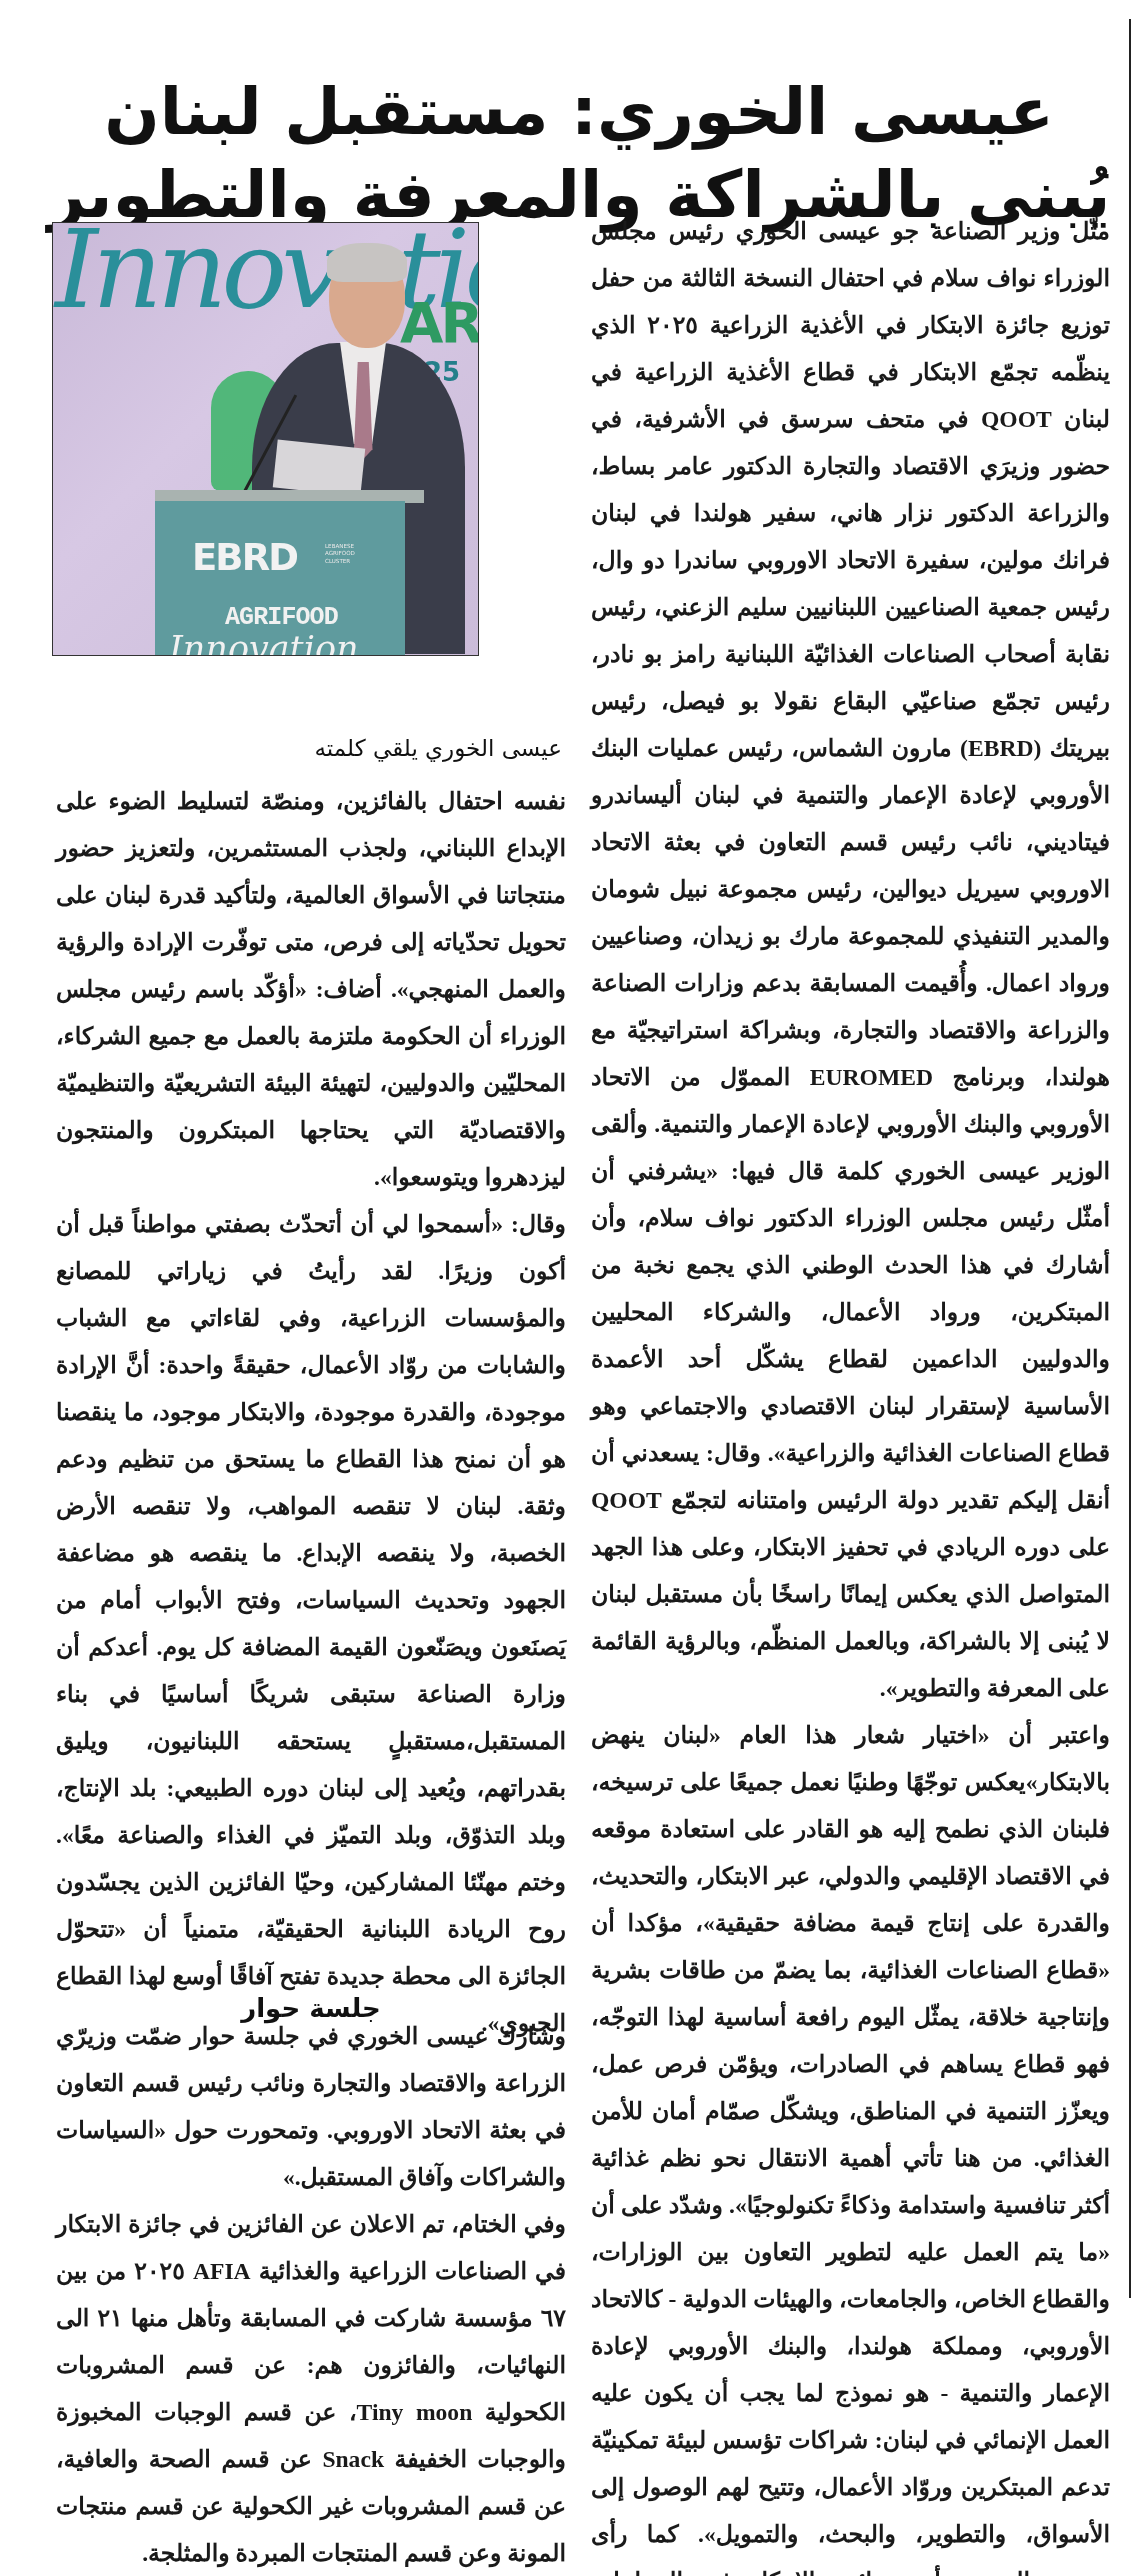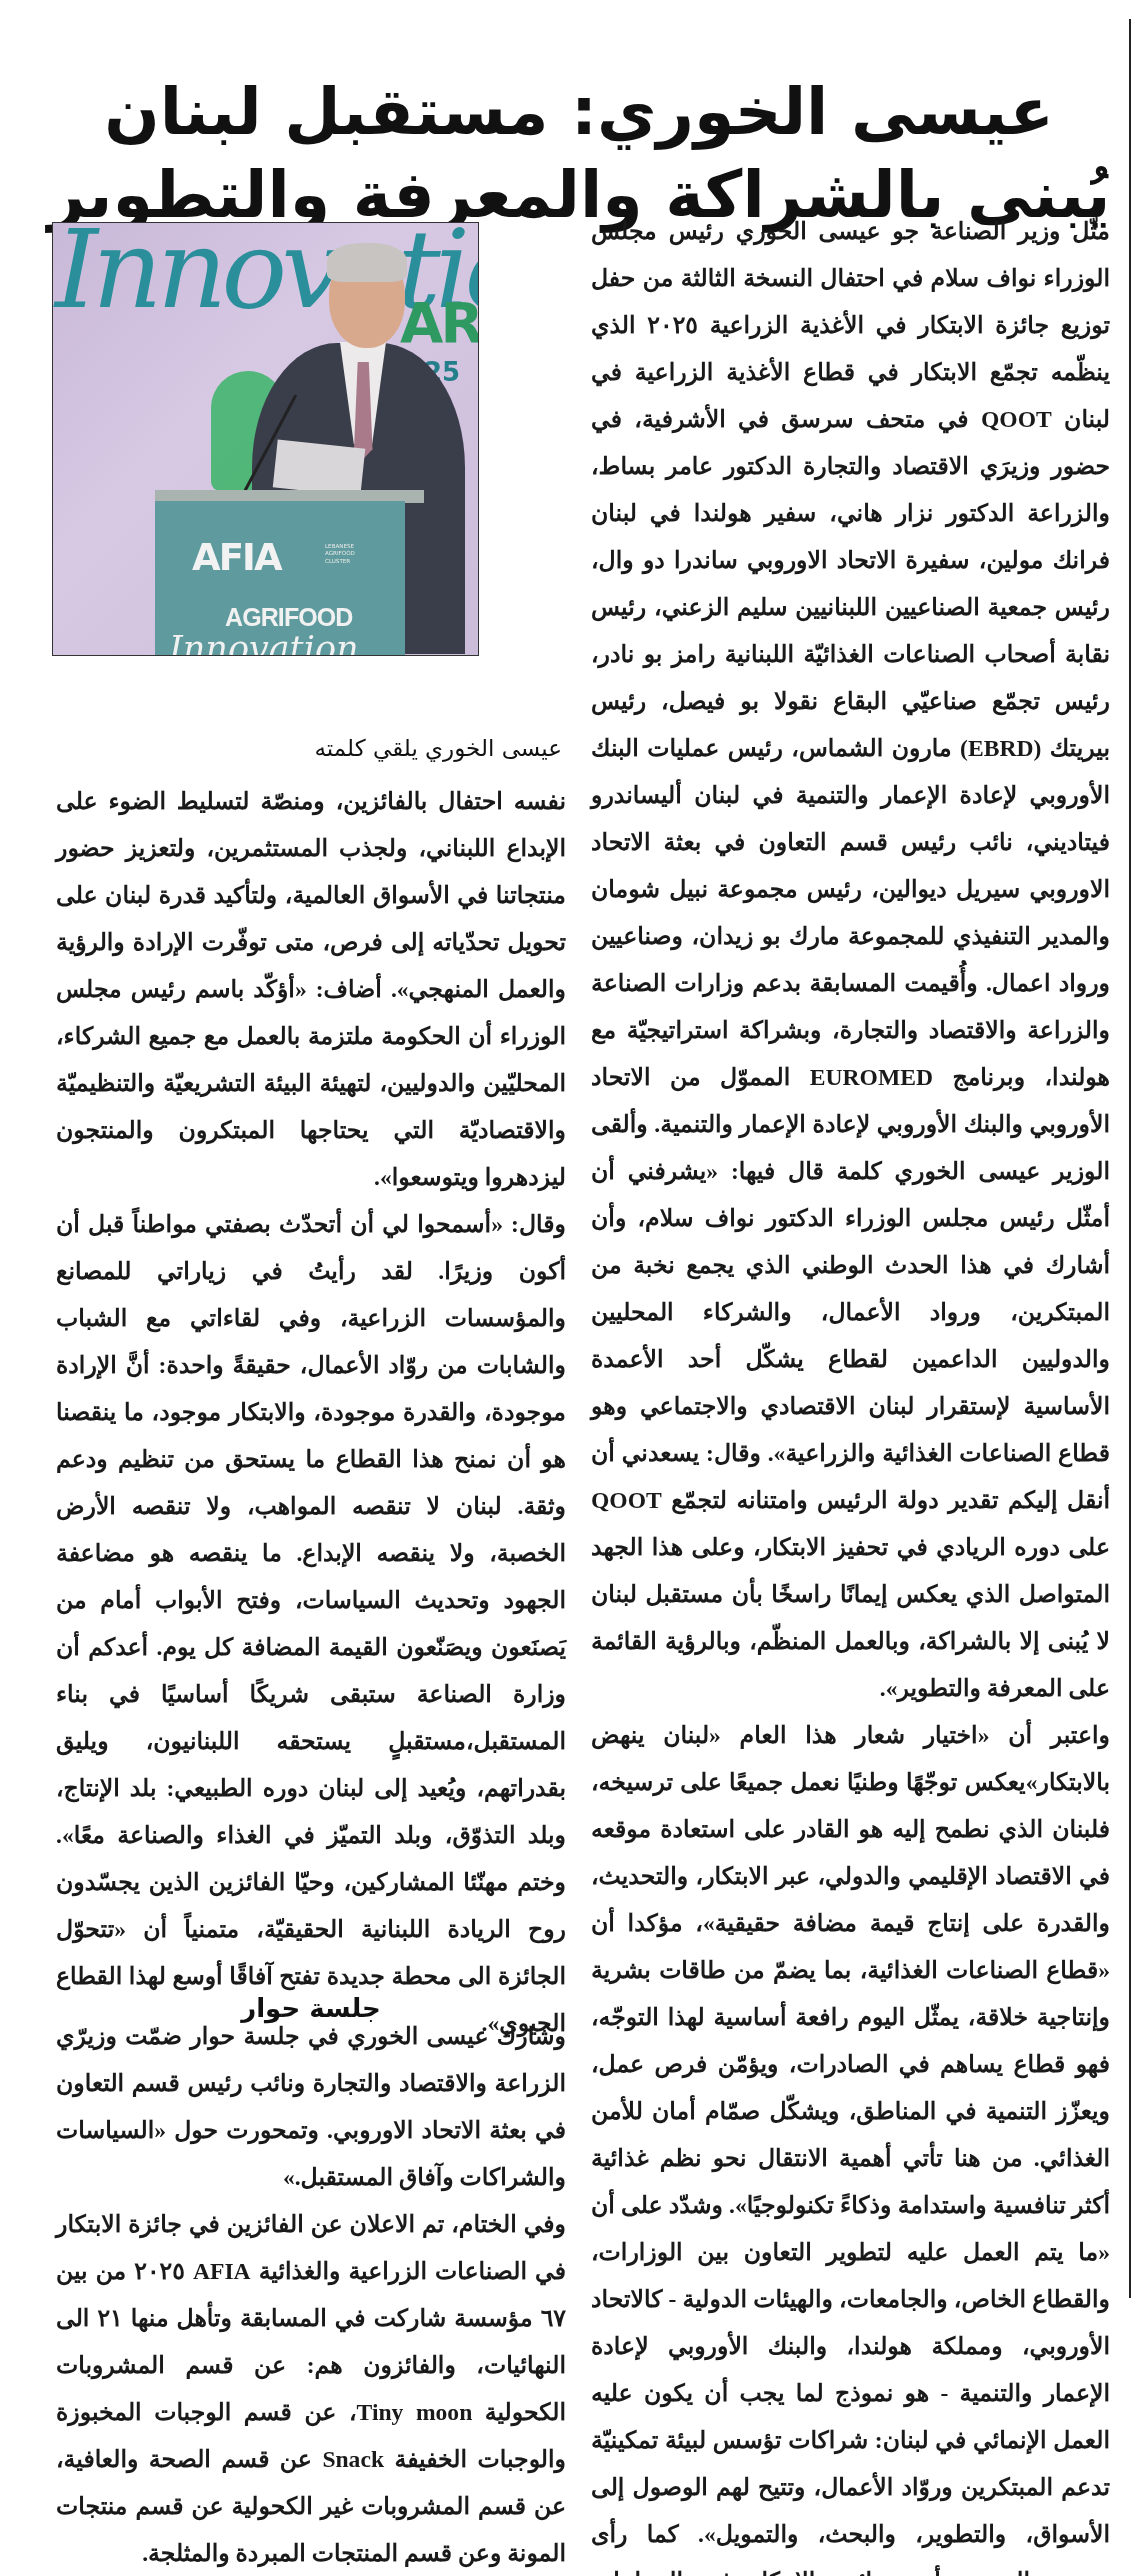--- a/index.html
+++ b/index.html
@@ -74,21 +74,21 @@
       position: absolute; left: 102px; top: 267px; width: 269px; height: 13px; background: #a9b3b0;
     }
     .photo .qoot-logo {
       position: absolute; left: 139px; top: 313px; font-family: "DejaVu Sans", sans-serif; font-weight: bold;
       font-size: 37px; color: #f2f2f2; letter-spacing: -1.9px;
     }
     .photo .qoot-sub {
       position: absolute; left: 272px; top: 320px; width: 39px; font-size: 5.6px; line-height: 7.4px; color: #e8e8e8;
     }
     .photo .agrifood-text {
-      position: absolute; left: 172px; top: 380px; font-family: Liberation Sans, sans-serif; font-weight: bold;
+      position: absolute; left: 172px; top: 380px; font-family: Liberation Mono, monospace; font-weight: bold;
       font-size: 25px; color: #f1f1f1; letter-spacing: -0.9px;
     }
     .photo .podium-script {
       position: absolute; left: 116px; top: 406px; font-family: "DejaVu Serif", serif; font-style: italic;
       font-size: 35px; color: #f1f1f1; white-space: nowrap;
     }
     .photo .mic {
       position: absolute; left: 185px; top: 158px; width: 2.8px; height: 120px; background: #222; transform: rotate(28deg);
       transform-origin: bottom;
     }
@@ -123,21 +123,21 @@
     <div class="green-shape"></div>
     <div class="person-body"></div>
     <div class="person-shirt"></div>
     <div class="person-tie"></div>
     <div class="person-head"></div>
     <div class="person-hair"></div>
     <div class="mic"></div>
     <div class="paper"></div>
     <div class="podium-top"></div>
     <div class="podium"></div>
-    <span class="qoot-logo">AFIA</span>
+    <span class="qoot-logo">EBRD</span>
     <span class="qoot-sub">LEBANESE AGRIFOOD CLUSTER</span>
     <span class="agrifood-text">AGRIFOOD</span>
     <span class="podium-script">Innovation</span>
   </div>
 
   <div class="caption">عيسى الخوري يلقي كلمته</div>
 
   <div class="col col-left-text">
     <p>نفسه احتفال بالفائزين، ومنصّة لتسليط الضوء على الإبداع اللبناني، ولجذب المستثمرين، ولتعزيز حضور منتجاتنا في الأسواق العالمية، ولتأكيد قدرة لبنان على تحويل تحدّياته إلى فرص، متى توفّرت الإرادة والرؤية والعمل المنهجي». أضاف: «أؤكّد باسم رئيس مجلس الوزراء أن الحكومة ملتزمة بالعمل مع جميع الشركاء، المحليّين والدوليين، لتهيئة البيئة التشريعيّة والتنظيميّة والاقتصاديّة التي يحتاجها المبتكرون والمنتجون ليزدهروا ويتوسعوا».</p>
     <p>وقال: «أسمحوا لي أن أتحدّث بصفتي مواطناً قبل أن أكون وزيرًا. لقد رأيتُ في زياراتي للمصانع والمؤسسات الزراعية، وفي لقاءاتي مع الشباب والشابات من روّاد الأعمال، حقيقةً واحدة: أنَّ الإرادة موجودة، والقدرة موجودة، والابتكار موجود، ما ينقصنا هو أن نمنح هذا القطاع ما يستحق من تنظيم ودعم وثقة. لبنان لا تنقصه المواهب، ولا تنقصه الأرض الخصبة، ولا ينقصه الإبداع. ما ينقصه هو مضاعفة الجهود وتحديث السياسات، وفتح الأبواب أمام من يَصنَعون ويصَنّعون القيمة المضافة كل يوم. أعدكم أن وزارة الصناعة ستبقى شريكًا أساسيًا في بناء المستقبل،مستقبلٍ يستحقه اللبنانيون، ويليق بقدراتهم، ويُعيد إلى لبنان دوره الطبيعي: بلد الإنتاج، وبلد التذوّق، وبلد التميّز في الغذاء والصناعة معًا». وختم مهنّئا المشاركين، وحيّا الفائزين الذين يجسّدون روح الريادة اللبنانية الحقيقيّة، متمنياً أن «تتحوّل الجائزة الى محطة جديدة تفتح آفاقًا أوسع لهذا القطاع الحيوي».</p>

